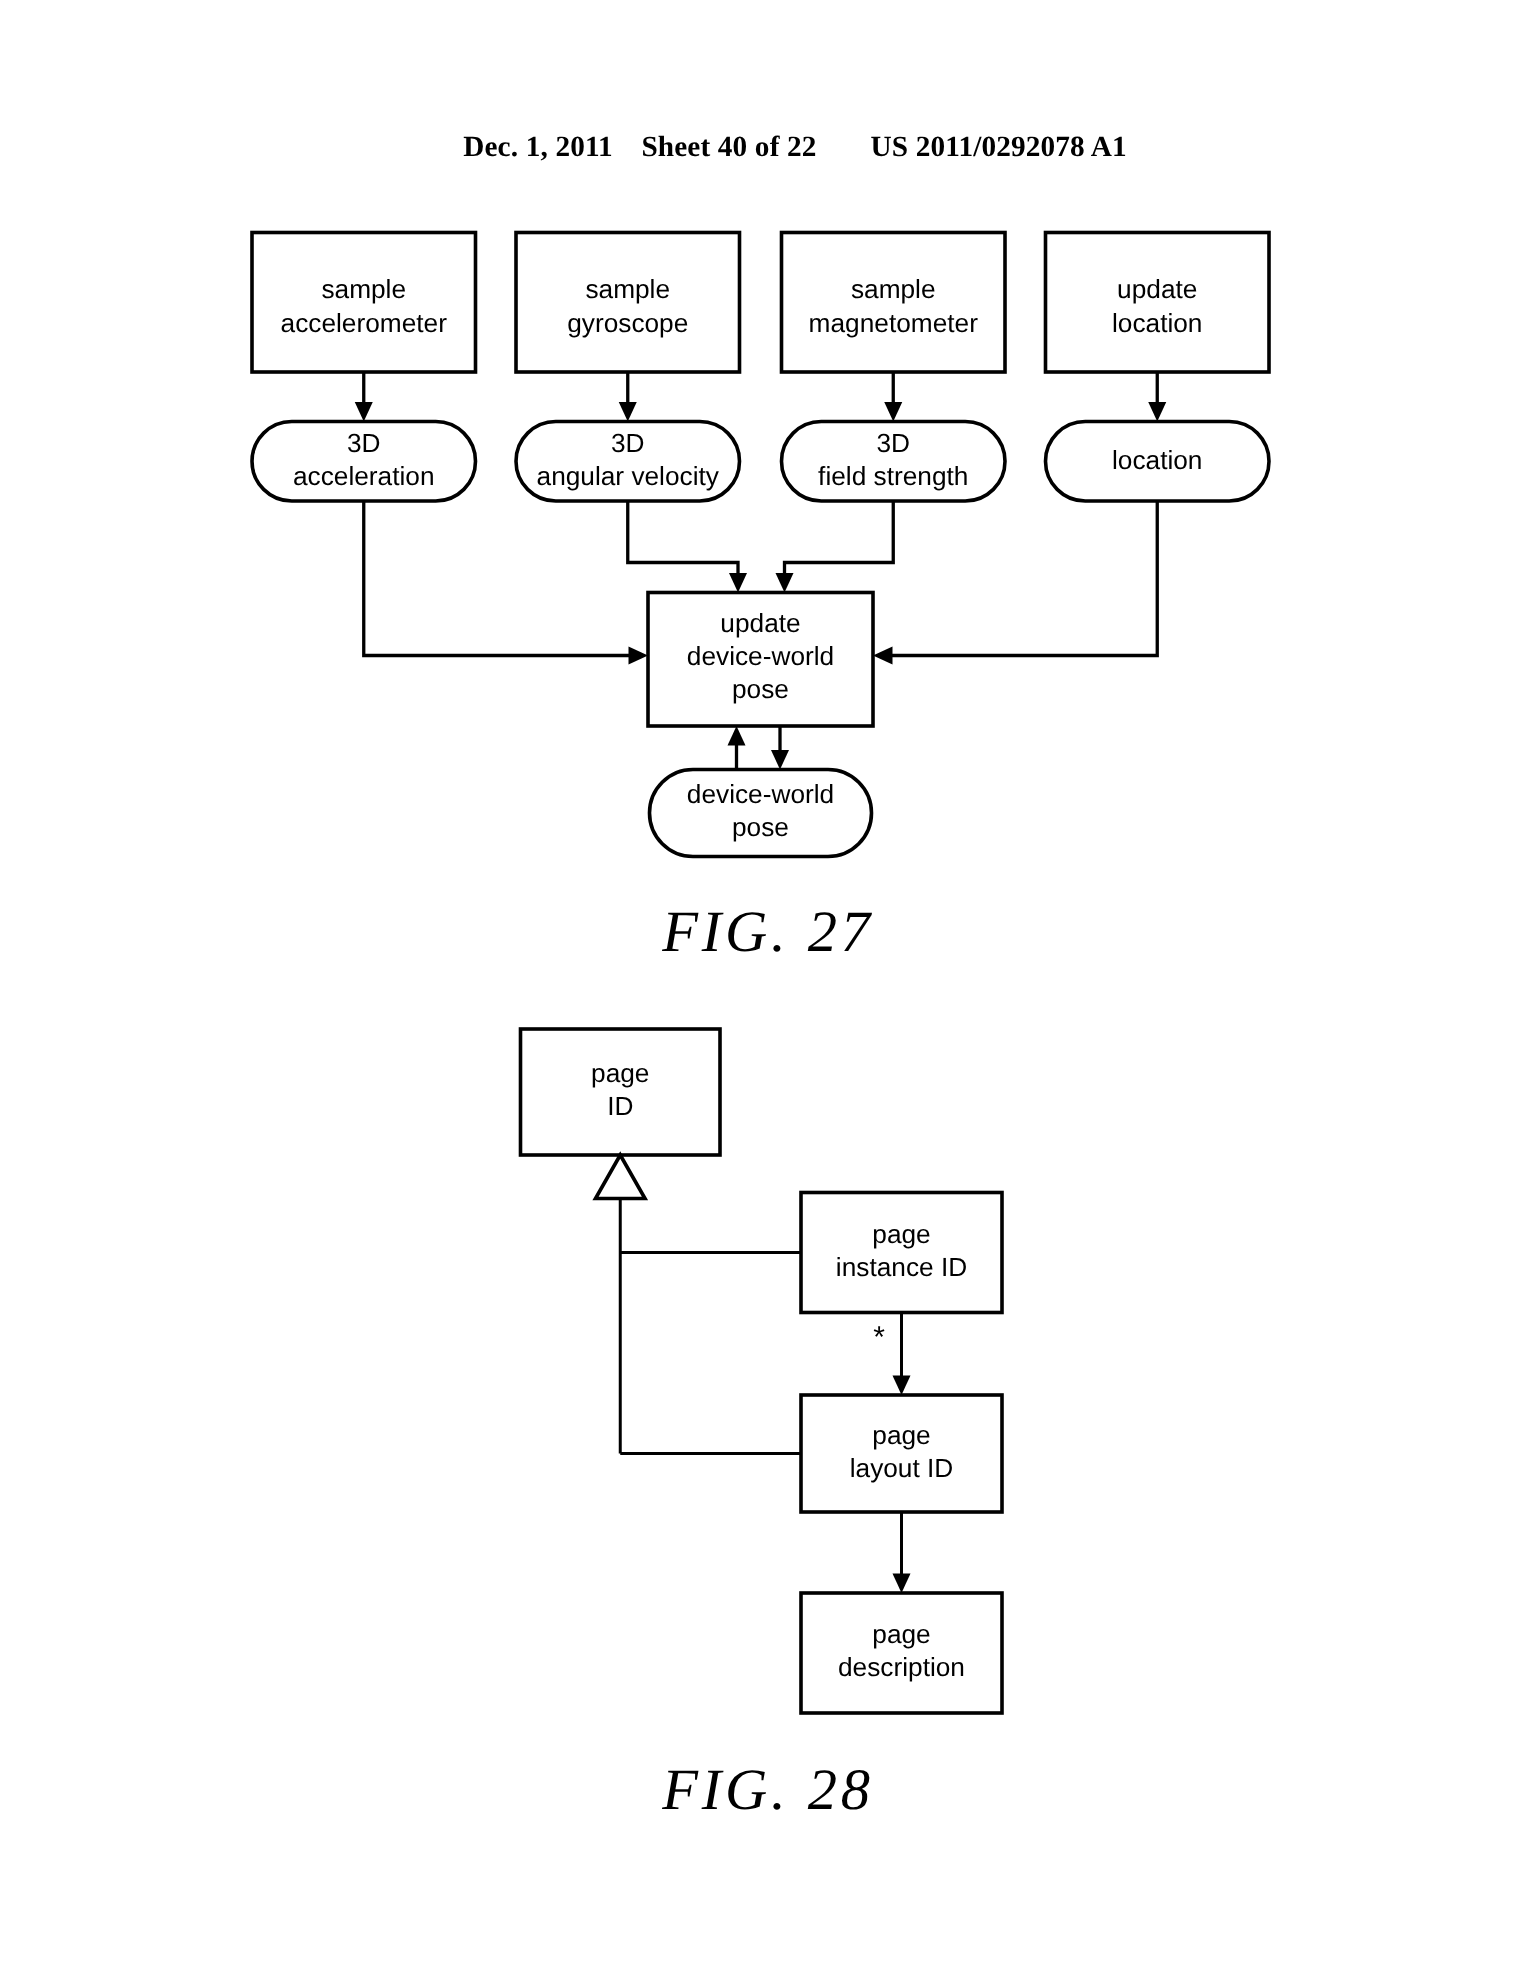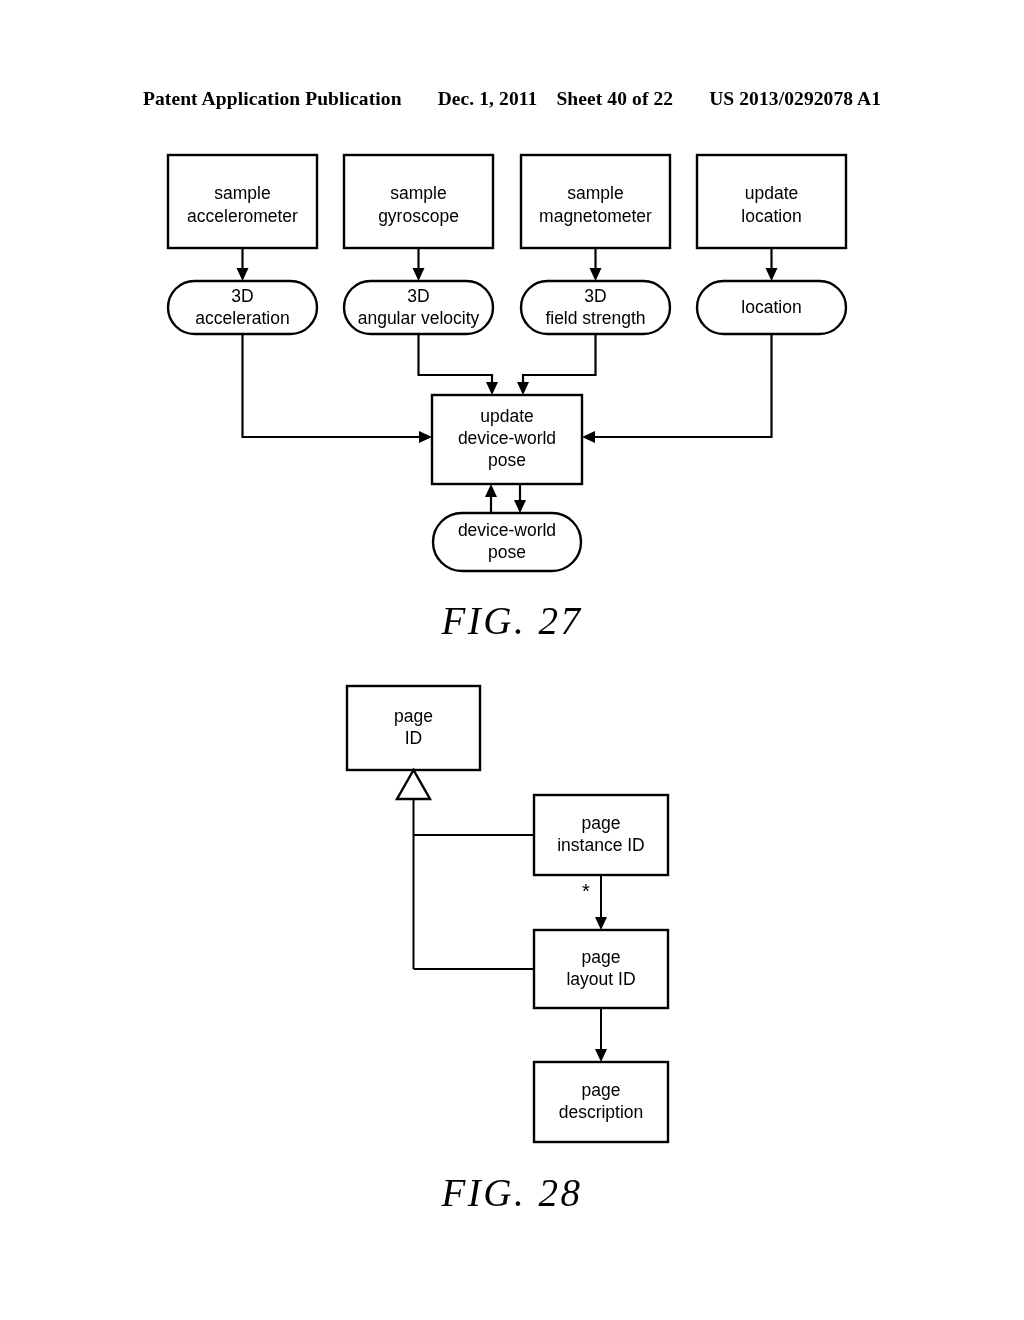--- a/index.html
+++ b/index.html
@@ -95,27 +95,26 @@
     stroke-linejoin: miter;
   }
   .arrowhead {
     fill: #000000;
   }
 </style>
 </head>
 <body>
 
 <div id="page-header">
-  <span class="hdr-seg">Patent Application Publication</span>
   <span class="gap-a"></span>
   <span class="hdr-seg">Dec. 1, 2011</span>
   <span class="gap-b"></span>
   <span class="hdr-seg">Sheet 40 of 22</span>
   <span class="gap-c"></span>
-  <span class="hdr-seg">US 2013/0292078 A1</span>
+  <span class="hdr-seg">US 2011/0292078 A1</span>
 </div>
 
 <svg id="figure-canvas" viewBox="0 0 1024 1320">
 
   <g>
 
     <g>
       <rect class="shape-rect" x="168" y="155" width="149" height="93"></rect>
       <text class="node-label" x="242.5" y="194">sample</text>
       <text class="node-label" x="242.5" y="217">accelerometer</text>

